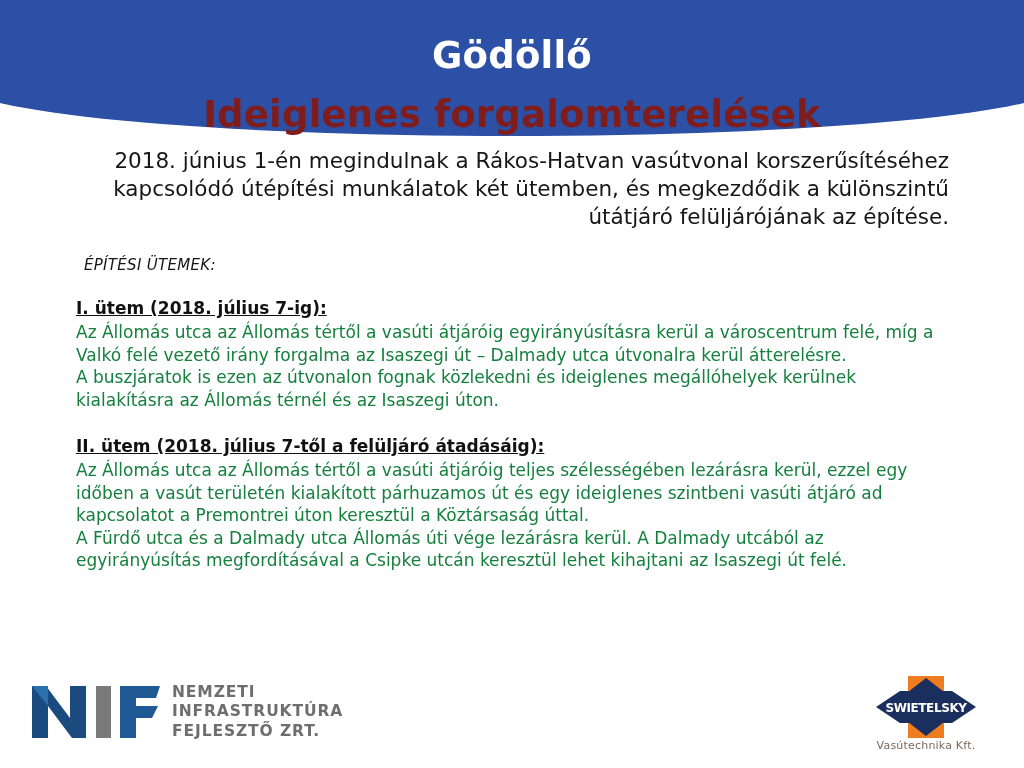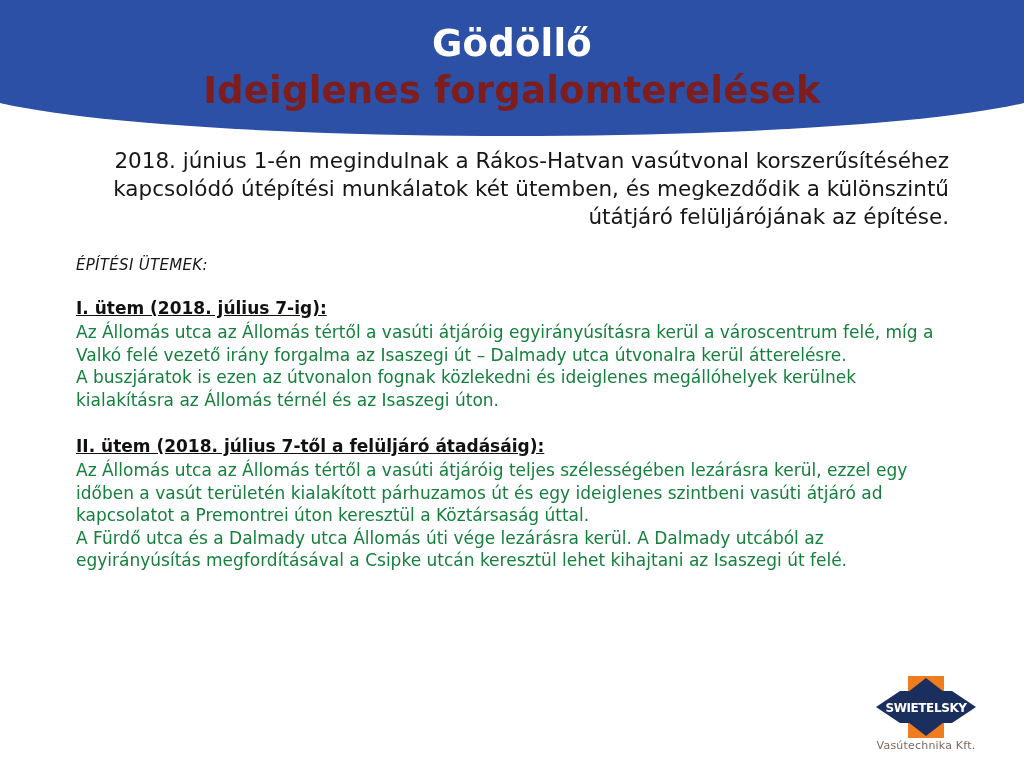--- a/index.html
+++ b/index.html
@@ -37,21 +37,21 @@
   }
   .header-titles {
     position: absolute;
     top: 0;
     left: 0;
     width: 1024px;
     text-align: center;
     z-index: 2;
   }
   .title-line-1 {
-    margin: 0;
+    margin: 12px;
     padding-top: 22px;
     font-size: 37px;
     line-height: 44px;
     font-weight: bold;
     color: #ffffff;
     letter-spacing: 0.2px;
   }
   .title-line-2 {
     margin: 0;
     padding-top: 2px;
@@ -72,21 +72,21 @@
 
   .intro-paragraph {
     margin: 3px;
     text-align: right;
     font-size: 21.5px;
     line-height: 28px;
     color: #161616;
   }
 
   .phases-label {
-    margin: 24px 0 0 0;
+    margin: 24px 0 0 8px;
     font-size: 15px;
     line-height: 20px;
     font-style: italic;
     color: #161616;
     letter-spacing: 0.3px;
   }
 
   .phase-block {
     margin-top: 22px;
   }
@@ -195,20 +195,36 @@
       <span class="phase-heading">II. ütem (2018. július 7-től a felüljáró átadásáig):</span>
     </div>
     <p class="phase-paragraph">Az Állomás utca az Állomás tértől a vasúti átjáróig teljes szélességében lezárásra kerül, ezzel egy időben a vasút területén kialakított párhuzamos út és egy ideiglenes szintbeni vasúti átjáró ad kapcsolatot a Premontrei úton keresztül a Köztársaság úttal.</p>
     <p class="phase-paragraph">A Fürdő utca és a Dalmady utca Állomás úti vége lezárásra kerül. A Dalmady utcából az egyirányúsítás megfordításával a Csipke utcán keresztül lehet kihajtani az Isaszegi út felé.</p>
   </div>
 
 </div>
 
 <div class="footer-logos">
 
+  <div class="nif-logo">
+    <svg class="nif-mark" width="132" height="60" viewBox="0 0 132 60">
+
+      <polygon points="4,4 4,56 20,56 20,24 44,56 58,56 58,4 42,4 42,36 18,4" fill="#1b4a7e"></polygon>
+      <polygon points="4,4 20,4 20,24" fill="#2a6fae"></polygon>
+
+      <rect x="68" y="4" width="15" height="52" fill="#7a7a7a"></rect>
+
+      <polygon points="92,4 92,56 108,56 108,36 124,36 130,24 108,24 108,16 128,16 132,4" fill="#1f5a94"></polygon>
+    </svg>
+    <div class="nif-wordmark">
+      <span>NEMZETI</span>
+      <span>INFRASTRUKTÚRA</span>
+      <span>FEJLESZTŐ ZRT.</span>
+    </div>
+  </div>
 
   <div class="swietelsky-logo">
     <div class="sw-mark">
       <svg width="112" height="62" viewBox="0 0 112 62">
         <rect x="38" y="0" width="36" height="62" fill="#ef7c1f"></rect>
         <polygon points="56,2 74,16 74,30 38,30 38,16" fill="#1b2f5e"></polygon>
         <polygon points="38,32 74,32 74,46 56,60 38,46" fill="#1b2f5e"></polygon>
         <polygon points="6,31 30,15 82,15 106,31 82,47 30,47" fill="#1b2f5e"></polygon>
         <text x="56" y="36" text-anchor="middle" font-family="'DejaVu Sans','Liberation Sans',sans-serif" font-size="12" font-weight="bold" fill="#ffffff" letter-spacing="-0.4">SWIETELSKY</text>
       </svg>

